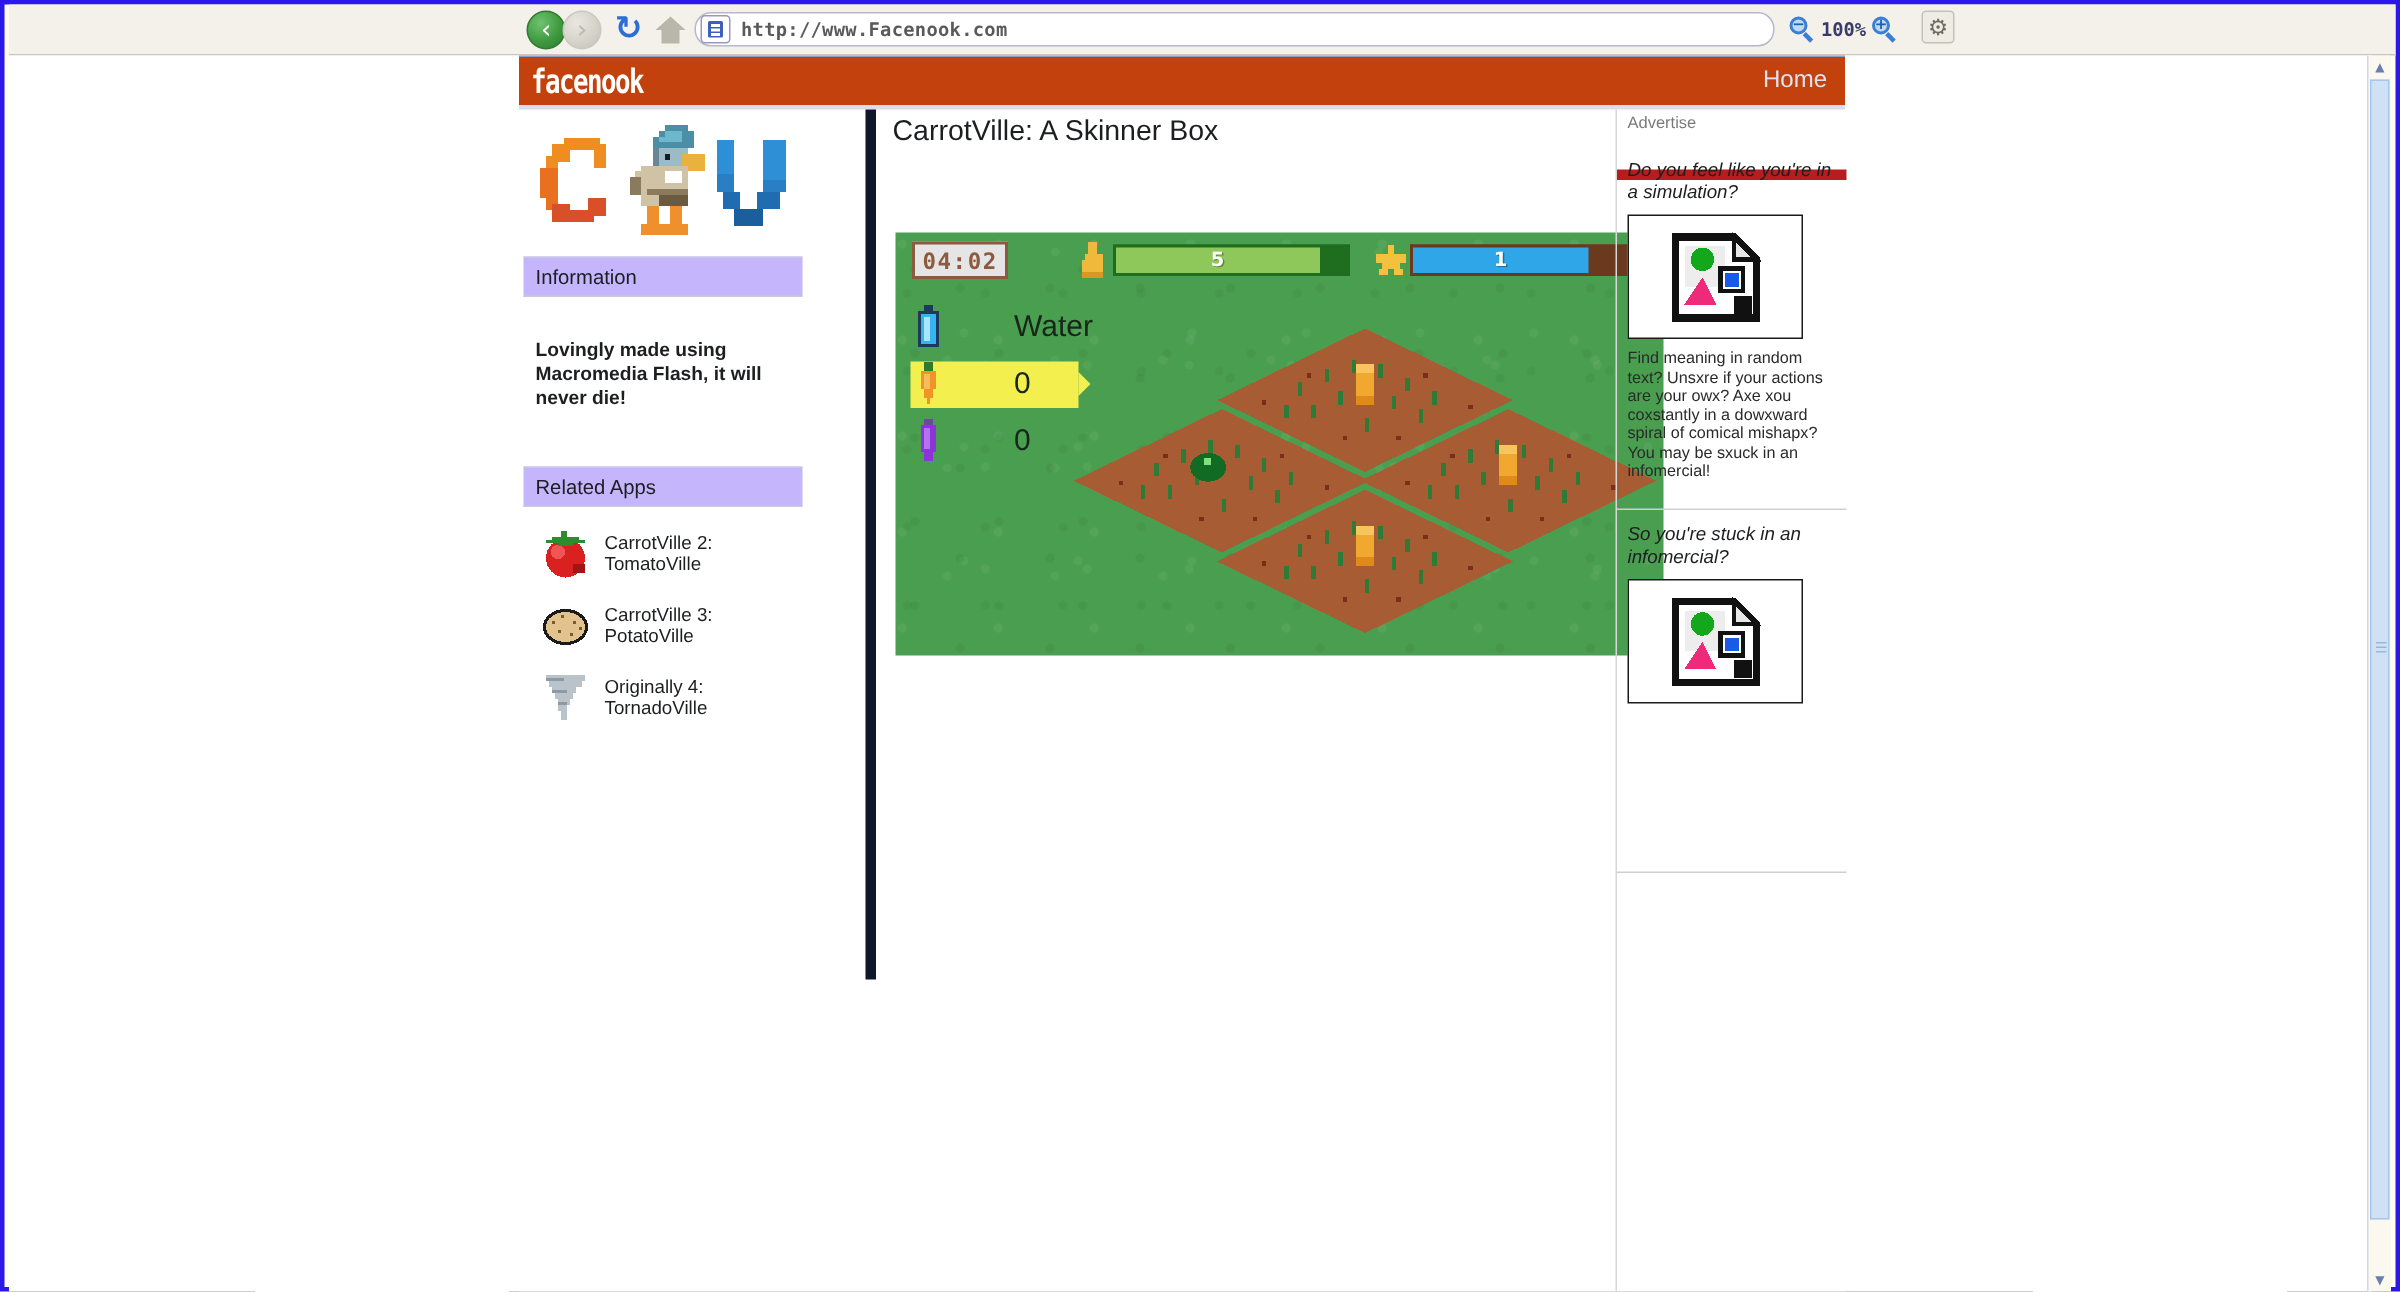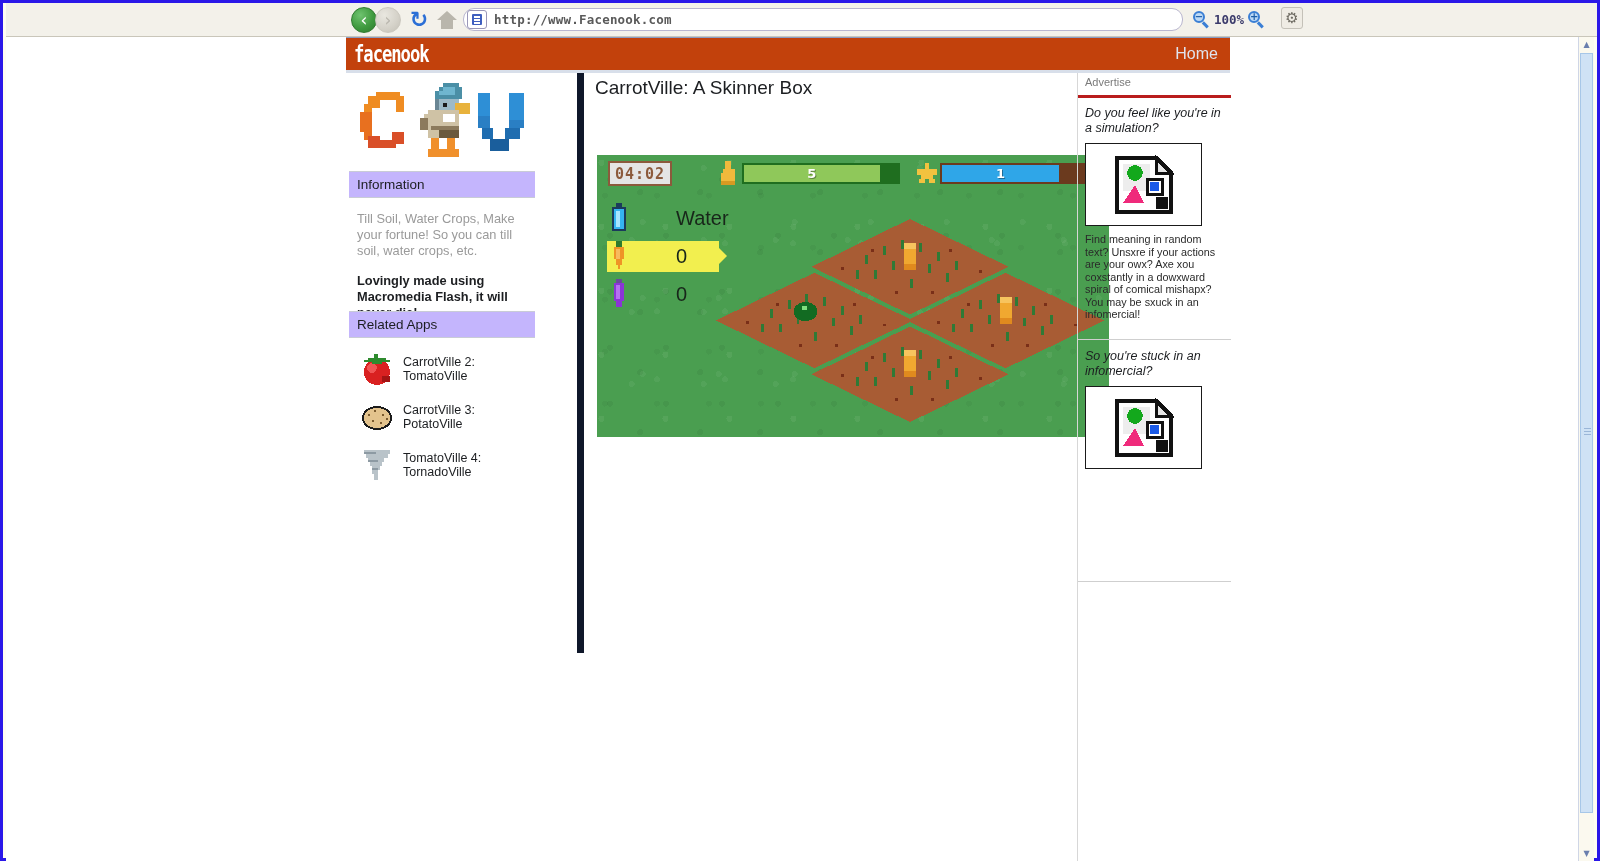--- a/index.html
+++ b/index.html
@@ -393,22 +393,22 @@
   }
 
   
   .adv-head {
     position: absolute; left: 0; top: 3px;
     width: 153px;
     padding-left: 7px;
     box-sizing: border-box;
     font-size: 11px;
     color: #7a7a7a;
-    border-bottom: 3px solid #b91c1c;
-    padding-bottom: 7px;
+    border-bottom: 7px solid #b91c1c;
+    padding-bottom: 25px;
   }
   .ad {
     position: absolute; left: 7px;
     width: 140px;
   }
   .ad1 { top: 33px; }
   .ad2 { top: 276px; }
   .ad-title {
     font-size: 12.5px;
     line-height: 15px;
@@ -621,21 +621,20 @@
                 </g>
               <g fill="#1a5e9c">
                   <rect x="3" y="13" width="5" height="3"></rect>
                 </g>
             </svg>
           </div>
 
           <div class="info-head">Information</div>
 
           <div class="info-body">
-            <div class="info-p1">Till Soil, Water Crops, Make your fortune! So you can till soil, water crops, etc.</div>
             <div class="info-p2">Lovingly made using Macromedia Flash, it will never die!</div>
           </div>
 
           <div class="related-head">Related Apps</div>
 
           <div class="related-list">
 
             <div class="related-item">
               <span class="related-ico">
                 <svg width="38" height="38" viewBox="0 0 19 19" shape-rendering="crispEdges">
@@ -689,21 +688,21 @@
                       <rect x="7" y="12" width="3" height="2"></rect>
                       <rect x="8" y="14" width="2" height="3"></rect>
                     </g>
                   <g fill="#8d9aa3">
                       <rect x="3" y="3" width="6" height="1"></rect>
                       <rect x="5" y="7" width="5" height="1"></rect>
                       <rect x="7" y="11" width="3" height="1"></rect>
                     </g>
                 </svg>
               </span>
-              <span class="related-label">TomatoVille 4: TornadoVille</span>
+              <span class="related-label">Originally 4: TornadoVille</span>
             </div>
 
           </div>
         </div>
 
         <div class="col-mid">
 
           <div class="page-title">CarrotVille: A Skinner Box</div>
 
           <div class="game-canvas">

